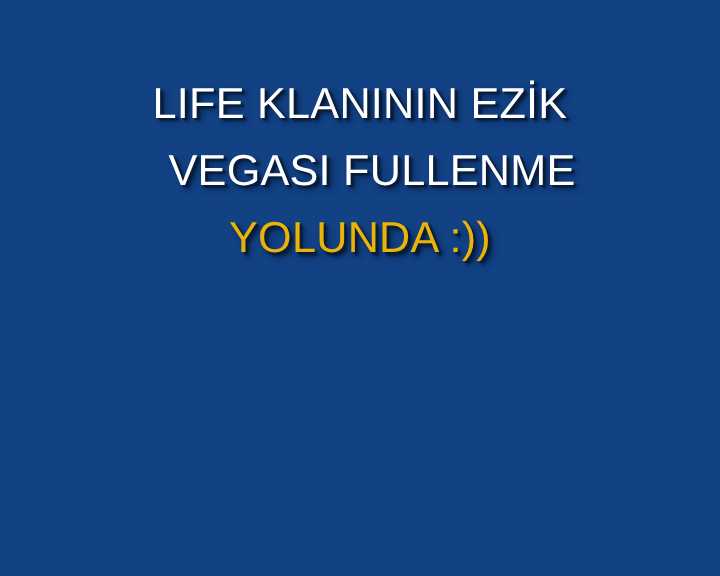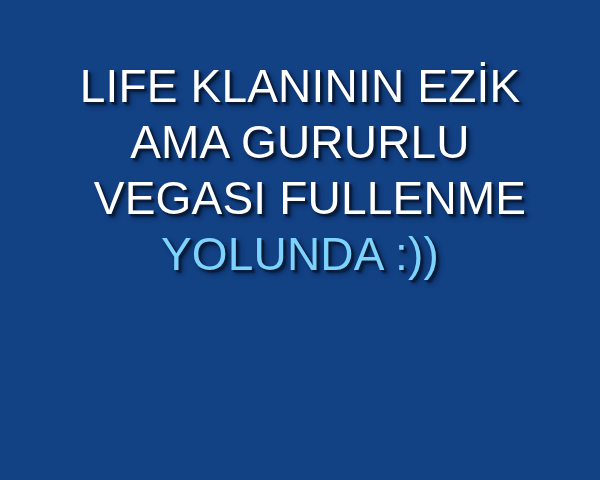--- a/index.html
+++ b/index.html
@@ -25,42 +25,41 @@
     left: 0;
     top: 58px;
     width: 600px;
     text-align: center;
     user-select: none;
   }
 
   .caption-line {
     display: block;
     color: #ffffff;
-    font-size: 46px;
+    font-size: 36px;
     line-height: 56px;
     font-weight: 400;
     letter-spacing: 0.2px;
     white-space: pre;
     
     text-shadow:
        2px 2px 0   rgba(8, 28, 58, 0.95),
        3px 3px 2px rgba(6, 22, 48, 0.75),
        4px 4px 5px rgba(5, 18, 40, 0.45);
   }
 </style>
 </head>
 <body>
 
 <div id="slide-root" style="background: rgb(18, 65, 132);">
 
   <div id="caption-block">
 
     <span class="caption-line" style="color: rgb(255, 255, 255);">LIFE KLANININ EZİK</span>
 
-    <span class="caption-line" style="color: rgb(255, 255, 255);">AMA GURURLU</span>
 
     <span class="caption-line" style="color: rgb(255, 255, 255); padding-left: 20px;">VEGASI FULLENME</span>
 
-    <span class="caption-line" style="color: #7dd3fc;">YOLUNDA :))</span>
+    <span class="caption-line" style="color: #eab308;">YOLUNDA :))</span>
 
   </div>
 
 </div>
 
 </body></html>

